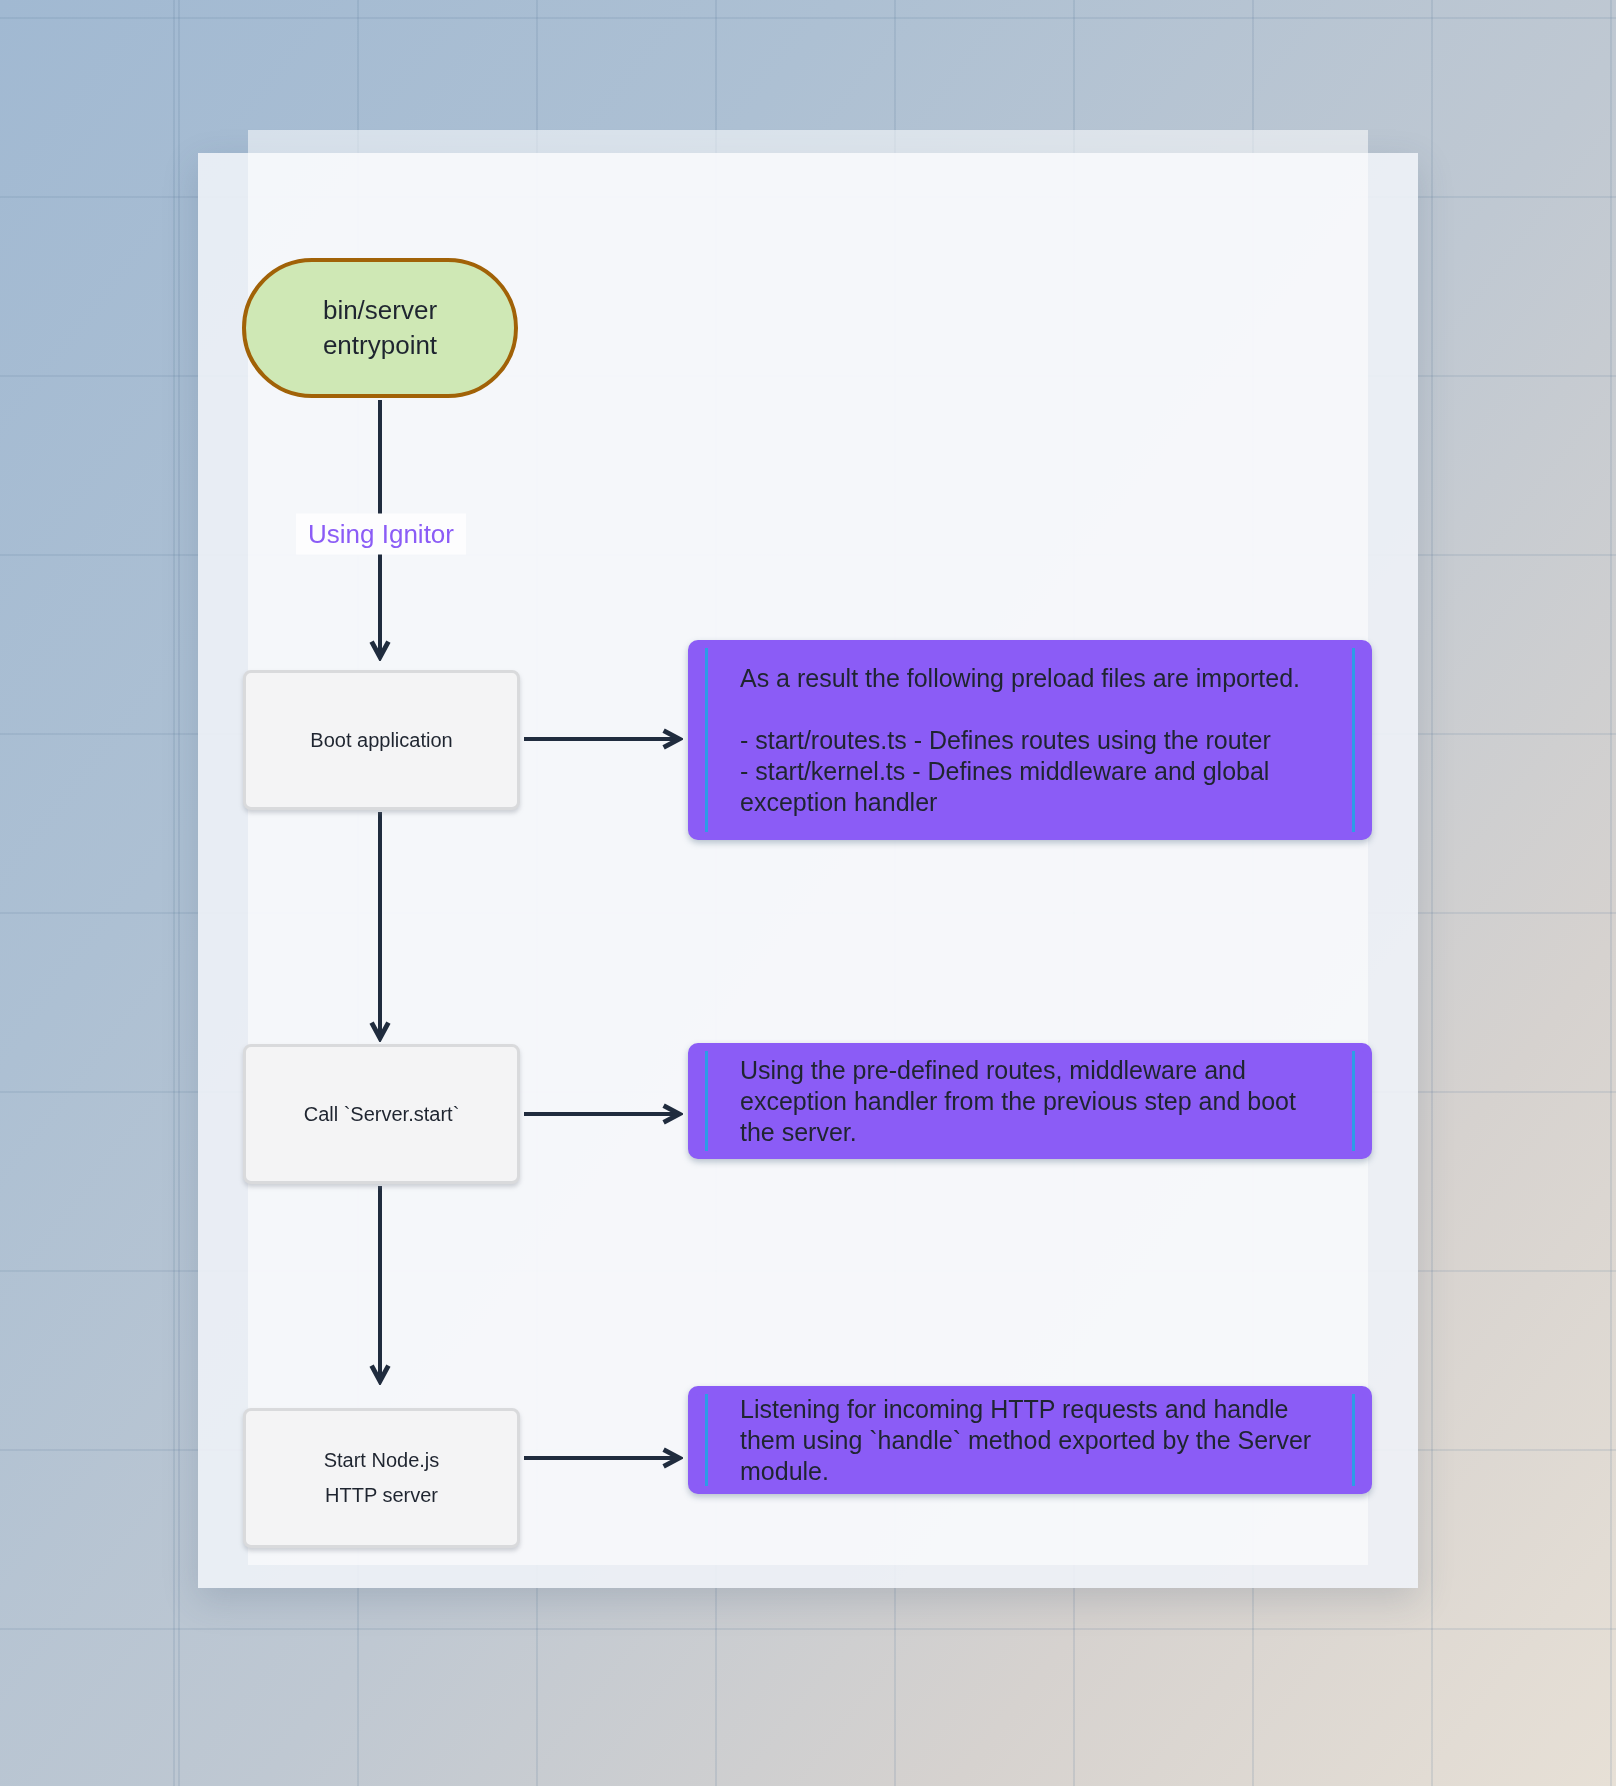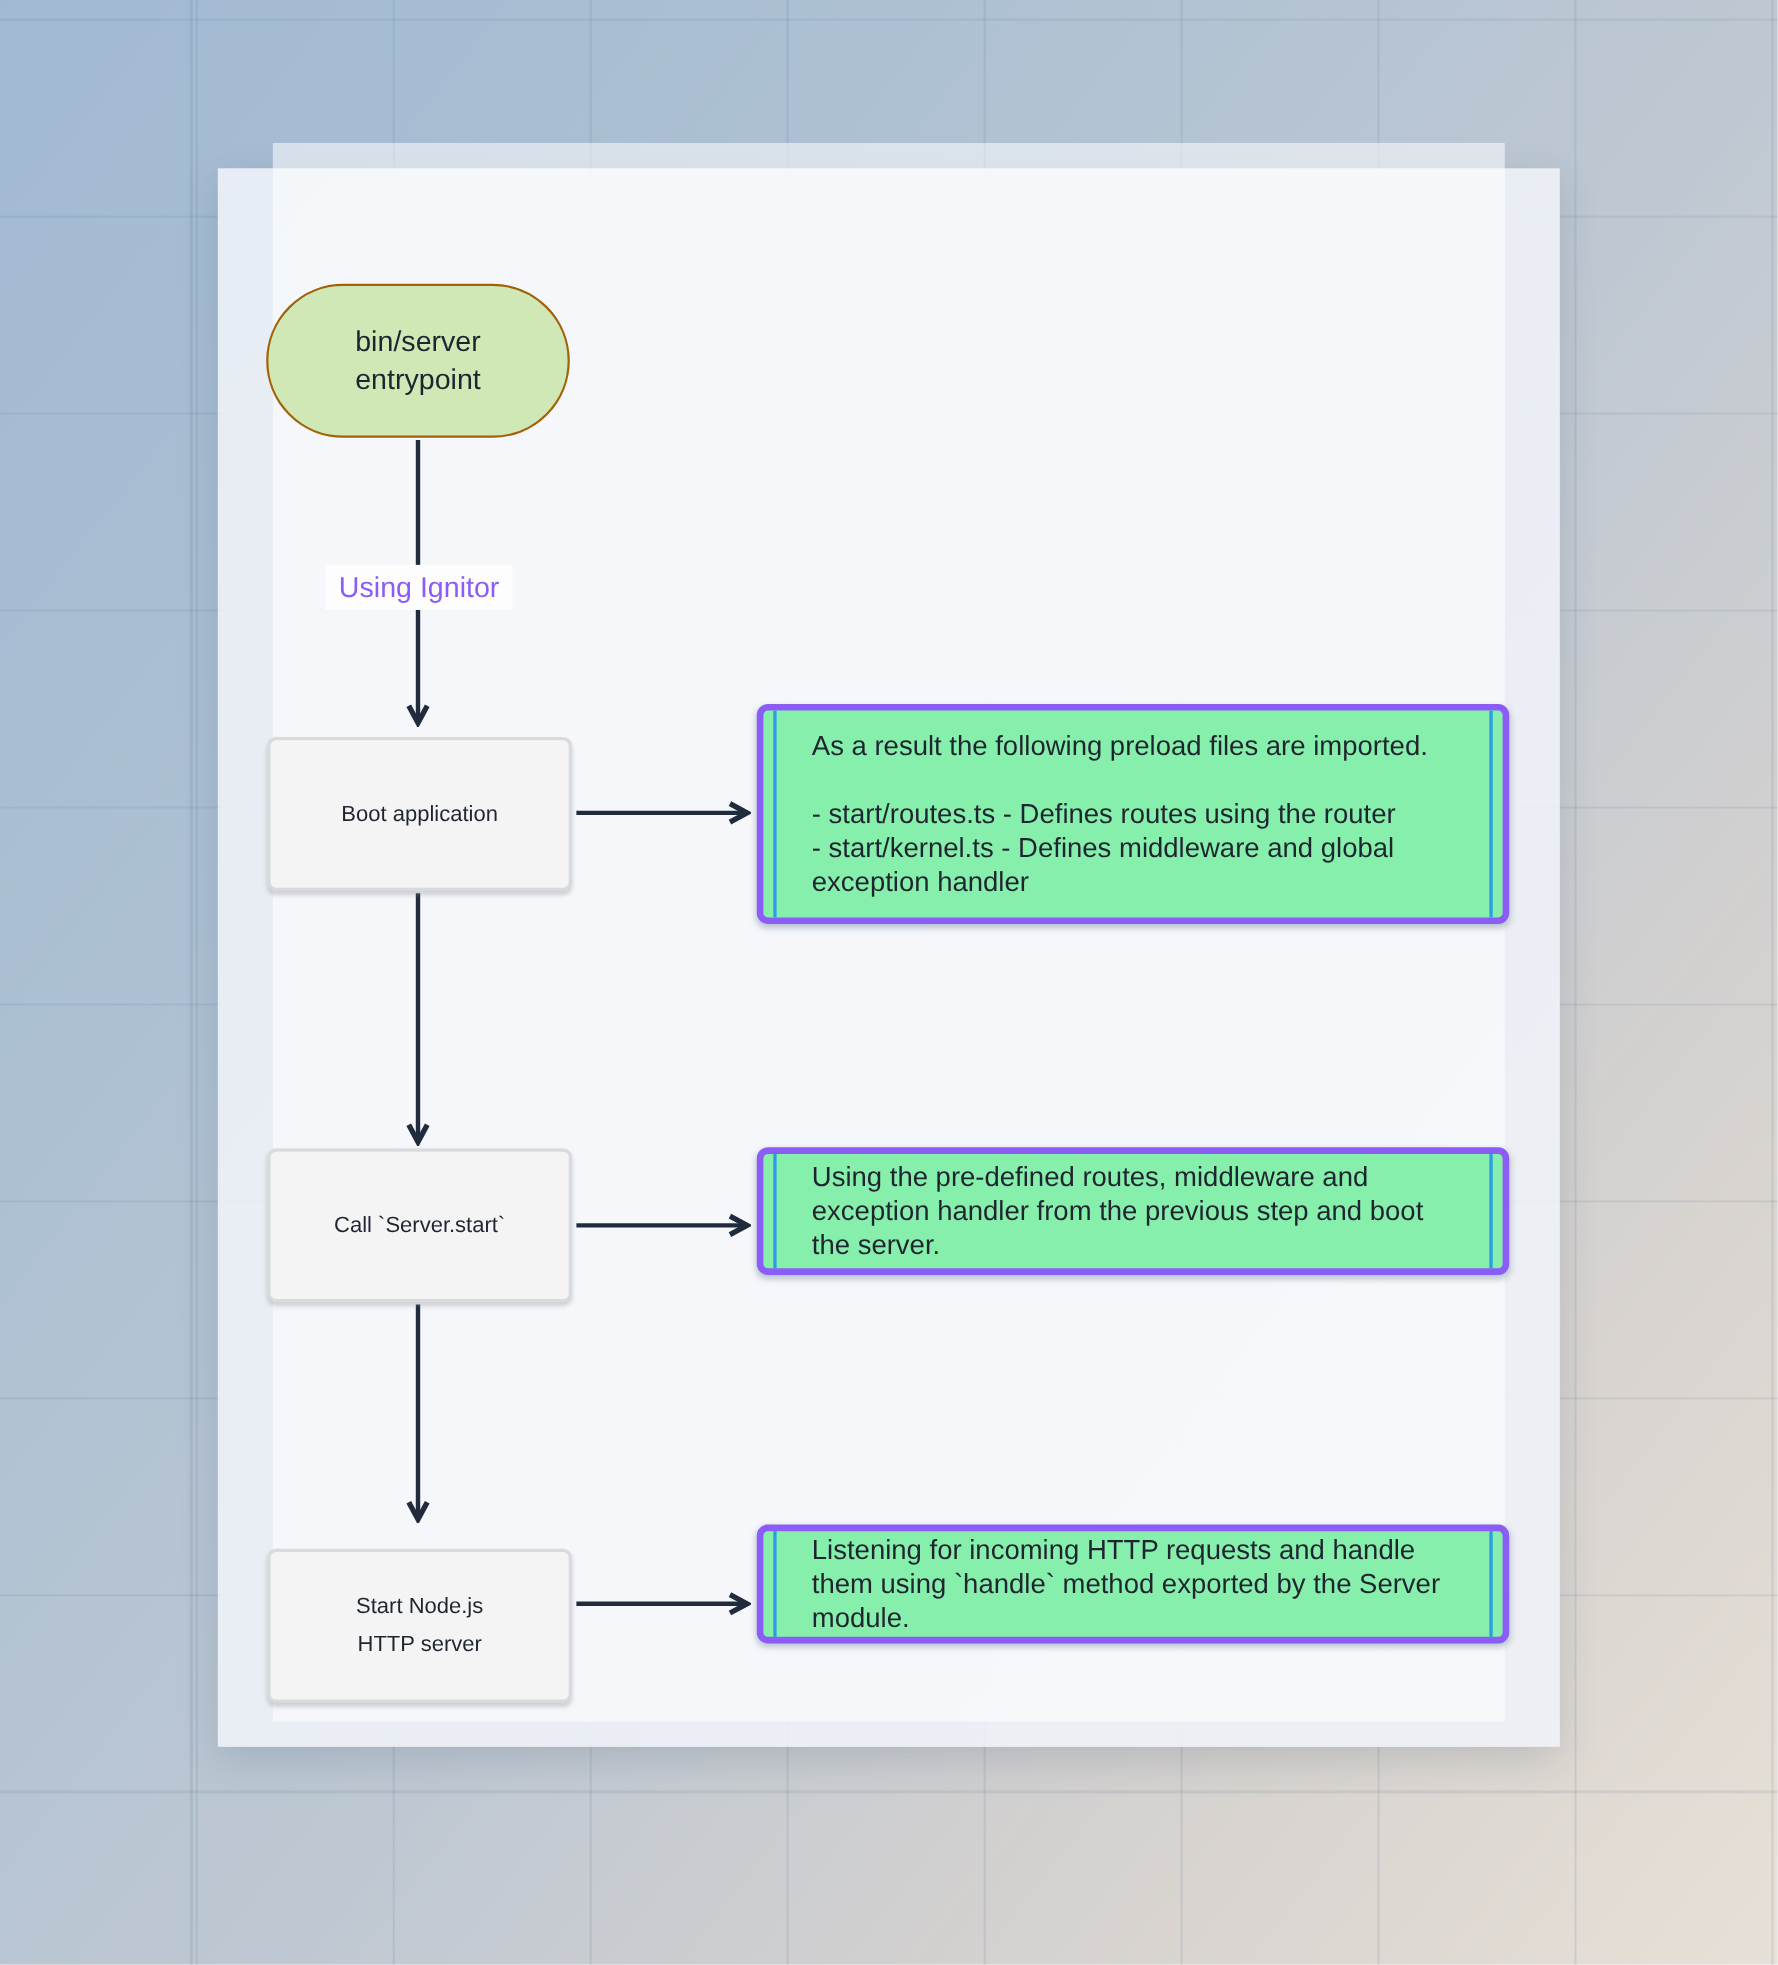--- a/index.html
+++ b/index.html
@@ -20,38 +20,38 @@
     background:rgba(238,242,247,0.9);
     box-shadow:0 12px 34px rgba(50,70,100,0.18);
   }
   .paper-front{
     position:absolute;left:248px;top:130px;width:1120px;height:1435px;
     background:rgba(255,255,255,0.55);
   }
   .node-text{white-space:pre-line;text-align:center;color:#1f2530;}
   .entry-node{
     position:absolute;left:242px;top:258px;width:276px;height:140px;
-    box-sizing:border-box;border:2px solid #a16207;border-radius:70px;
+    box-sizing:border-box;border:4px solid #a16207;border-radius:70px;
     background:#cfe8b5;display:flex;align-items:center;justify-content:center;
     font-size:26px;line-height:35px;
   }
   .step-box{
     position:absolute;left:243px;width:277px;height:140px;
     box-sizing:border-box;border:3px solid #d9dadc;border-radius:8px;
     background:#f4f4f5;display:flex;align-items:center;justify-content:center;
     font-size:20px;line-height:35px;
     box-shadow:0 3px 4px rgba(130,135,145,0.35);
   }
   .step-boot{top:670px;}
   .step-call{top:1044px;}
   .step-server{top:1408px;}
   .note-box{
     position:absolute;left:688px;width:684px;
-    box-sizing:border-box;border:6px solid #8b5cf6;border-radius:10px;
-    background:#86efac;display:flex;align-items:center;
+    box-sizing:border-box;border:8px solid #8b5cf6;border-radius:10px;
+    background:#8b5cf6;display:flex;align-items:center;
     font-size:25px;line-height:31px;
     padding:10px 40px 10px 44px;
     box-shadow:0 3px 6px rgba(90,115,140,0.4);
   }
   .note-box .note-text{text-align:left;}
   .note-box::before,.note-box::after{
     content:"";position:absolute;top:0;bottom:0;width:3px;background:#2d9ce6;
   }
   .note-box::before{left:9px;}
   .note-box::after{right:9px;}

